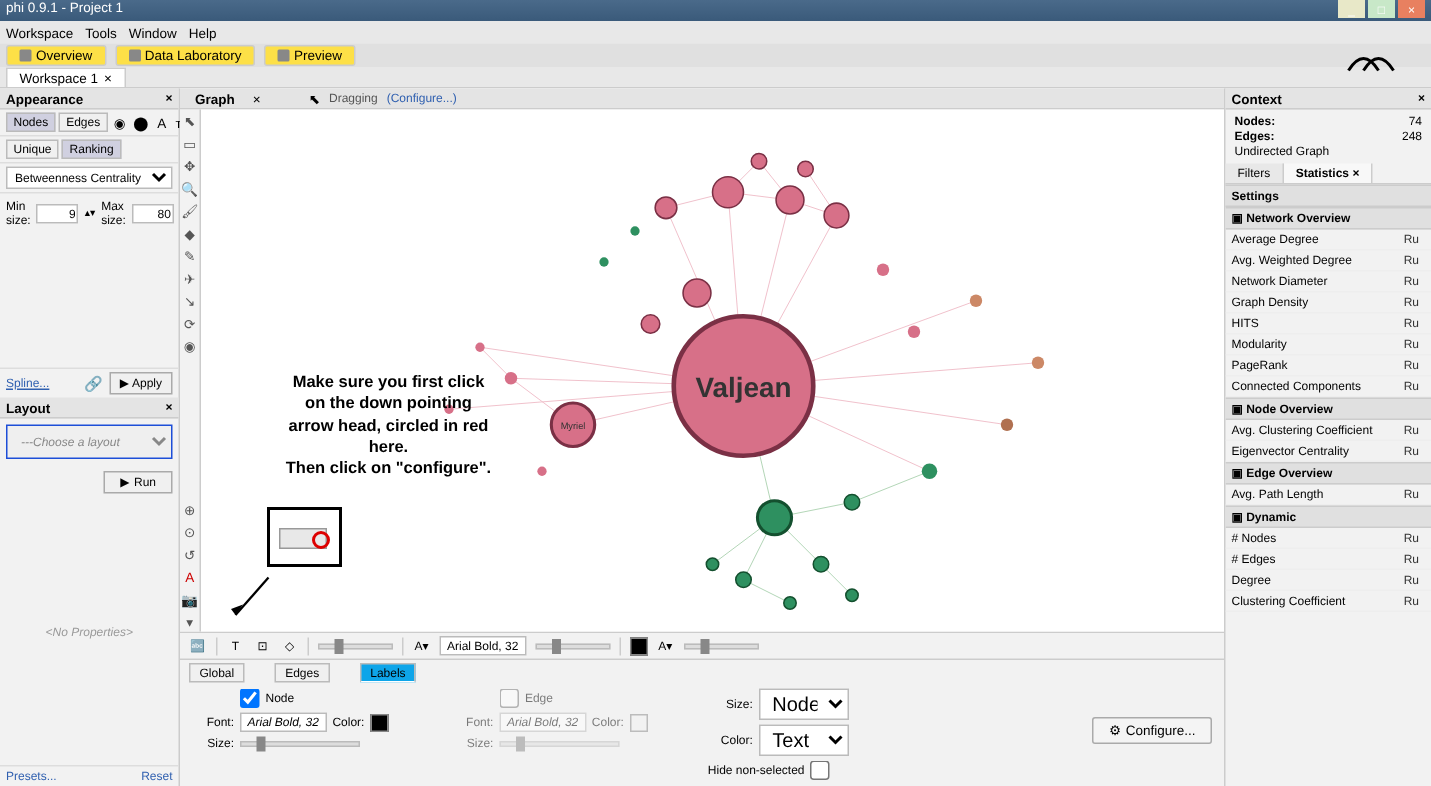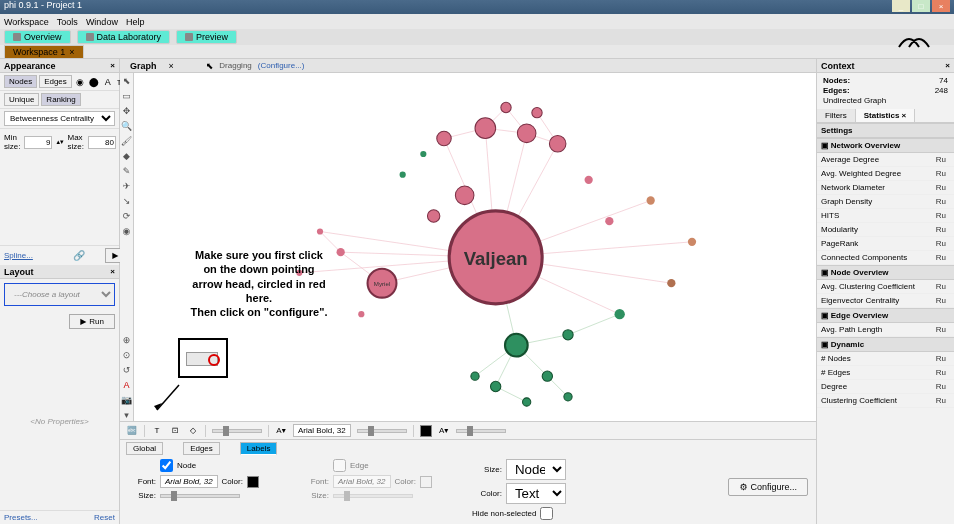--- a/index.html
+++ b/index.html
@@ -11,26 +11,26 @@
 .tbtn { width: 18px; height: 12px; display: flex; align-items: center; justify-content: center; font-size: 8px; }
 .tbtn.min { background: #e8e8c8; }
 .tbtn.max { background: #c8e8c8; }
 .tbtn.close { background: #e88060; }
 
 
 .menubar { height: 15px; background: #e8e8e8; display: flex; align-items: center; padding: 0 4px; font-size: 9px; gap: 8px; }
 
 
 .maintabs { height: 16px; background: #e0e0e0; display: flex; align-items: center; padding: 0 4px; gap: 6px; }
-.maintab { display: flex; align-items: center; gap: 3px; padding: 1px 8px; background: #5eead4; border: 1px solid #ccc; border-radius: 2px; font-size: 9px; }
+.maintab { display: flex; align-items: center; gap: 3px; padding: 1px 8px; background: #fde047; border: 1px solid #ccc; border-radius: 2px; font-size: 9px; }
 .tabicon { width: 8px; height: 8px; background: #888; border-radius: 1px; }
 
 
 .wstabs { height: 14px; background: #e8e8e8; display: flex; align-items: center; padding: 0 4px; font-size: 9px; border-bottom: 1px solid #ccc; }
-.wstab { padding: 1px 8px; background: #a16207; border: 1px solid #ccc; font-size: 9px; display: flex; align-items: flex-start; gap: 4px; }
+.wstab { padding: 1px 8px; background: #ffffff; border: 1px solid #ccc; font-size: 9px; display: flex; align-items: flex-start; gap: 4px; }
 
 
 .body { display: flex; height: 465px; }
 
 
 .left { width: 120px; display: flex; flex-direction: column; background: #f2f2f2; border-right: 1px solid #ccc; }
 .panel-hdr { height: 14px; background: #e4e4e4; border-bottom: 1px solid #ccc; display: flex; align-items: center; padding: 0 4px; font-size: 9px; font-weight: bold; }
 .panel-hdr .x { margin-left: auto; font-size: 8px; }
 
 .appearance-toolbar { display: flex; align-items: center; padding: 2px 4px; gap: 2px; border-bottom: 1px solid #ddd; }
@@ -38,21 +38,21 @@
 .ab.sel { background: #d0d0e0; }
 .appearance-icons { margin-left: auto; display: flex; gap: 2px; }
 .ai { width: 12px; height: 12px; display: flex; align-items: center; justify-content: center; font-size: 9px; }
 
 .subtabs { display: flex; padding: 2px 4px; gap: 2px; border-bottom: 1px solid #ddd; }
 .rankrow { padding: 2px 4px; border-bottom: 1px solid #ddd; }
 .rankselect { width: 100%; font-size: 8px; border: 1px solid #bbb; background: #fff; padding: 1px; }
 .sizerow { display: flex; align-items: center; gap: 4px; padding: 4px; font-size: 8px; }
 .sizein { width: 28px; font-size: 8px; border: 1px solid #bbb; text-align: right; padding: 1px; }
 
-.apply-foot { display: flex; align-items: center; padding: 2px 4px; border-top: 1px solid #ddd; gap: 20px; }
+.apply-foot { display: flex; align-items: center; padding: 2px 4px; border-top: 1px solid #ddd; gap: 4px; }
 .apply-foot .spline { color: #3060b0; font-size: 8px; text-decoration: underline; }
 .apply-btn { margin-left: auto; display: flex; align-items: center; gap: 2px; padding: 2px 6px; border: 1px solid #aaa; background: #f0f0f0; font-size: 8px; }
 
 .layout-body { padding: 4px; flex: 0 0 auto; }
 .layout-sel { width: 100%; font-size: 8px; border: 1px solid #1d4ed8; padding: 5px; color: #888; font-style: italic; }
 .run-row { display: flex; padding: 4px; }
 .run-btn { margin-left: auto; padding: 2px 10px; border: 1px solid #aaa; background: #f0f0f0; font-size: 8px; display: flex; gap: 3px; }
 
 .props { flex: 1; display: flex; align-items: center; justify-content: center; color: #999; font-style: italic; font-size: 8px; }
 .layout-foot { display: flex; padding: 2px 4px; border-top: 1px solid #ddd; font-size: 8px; gap: 8px; color: #3060b0; }

